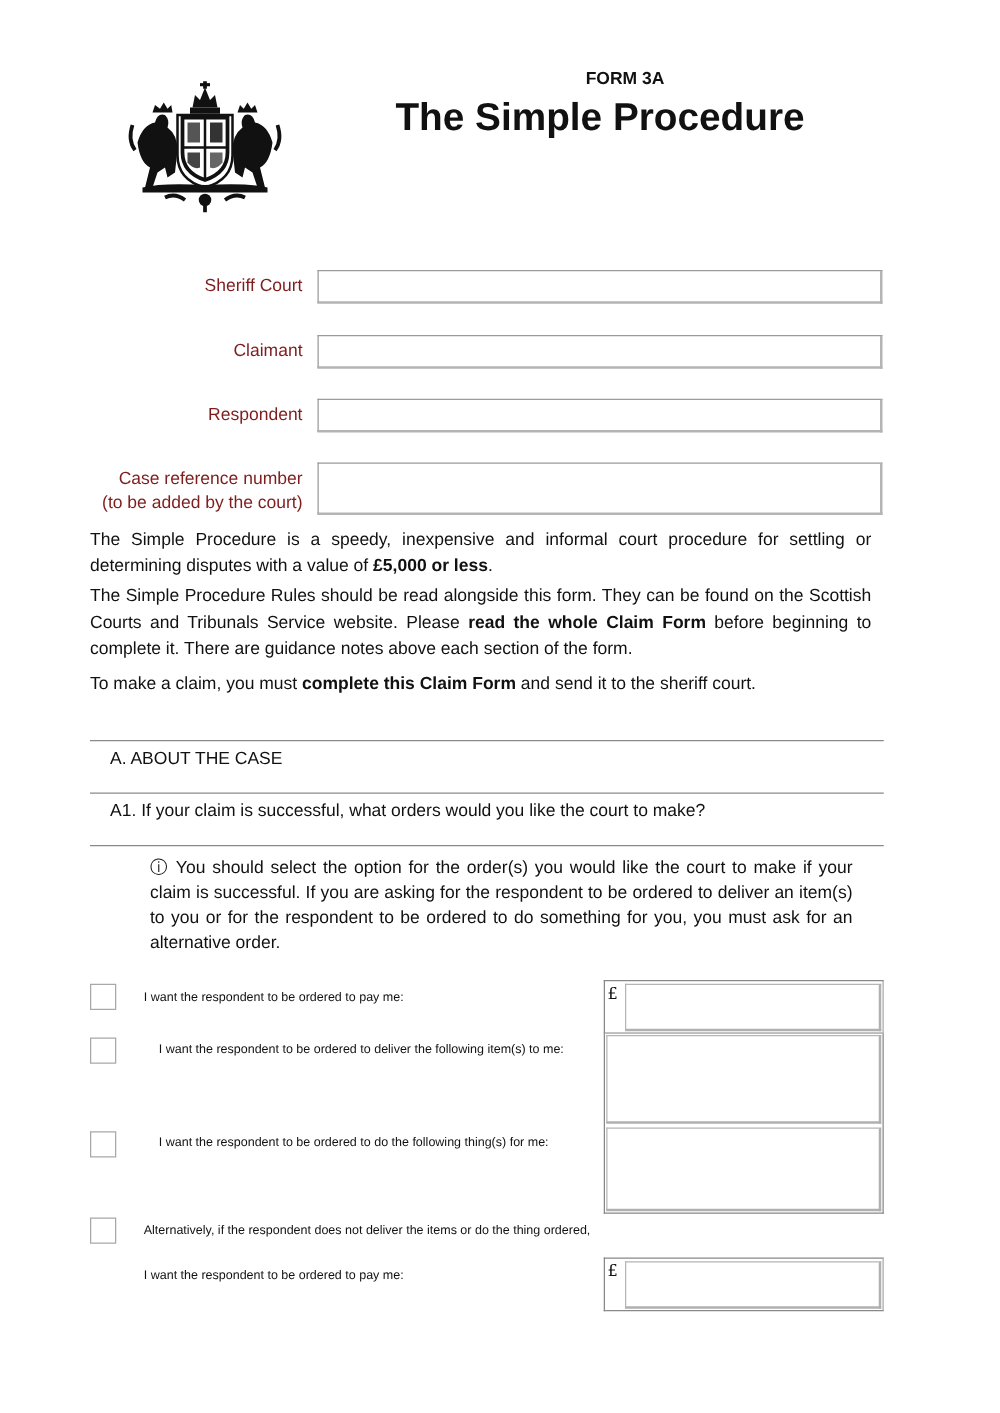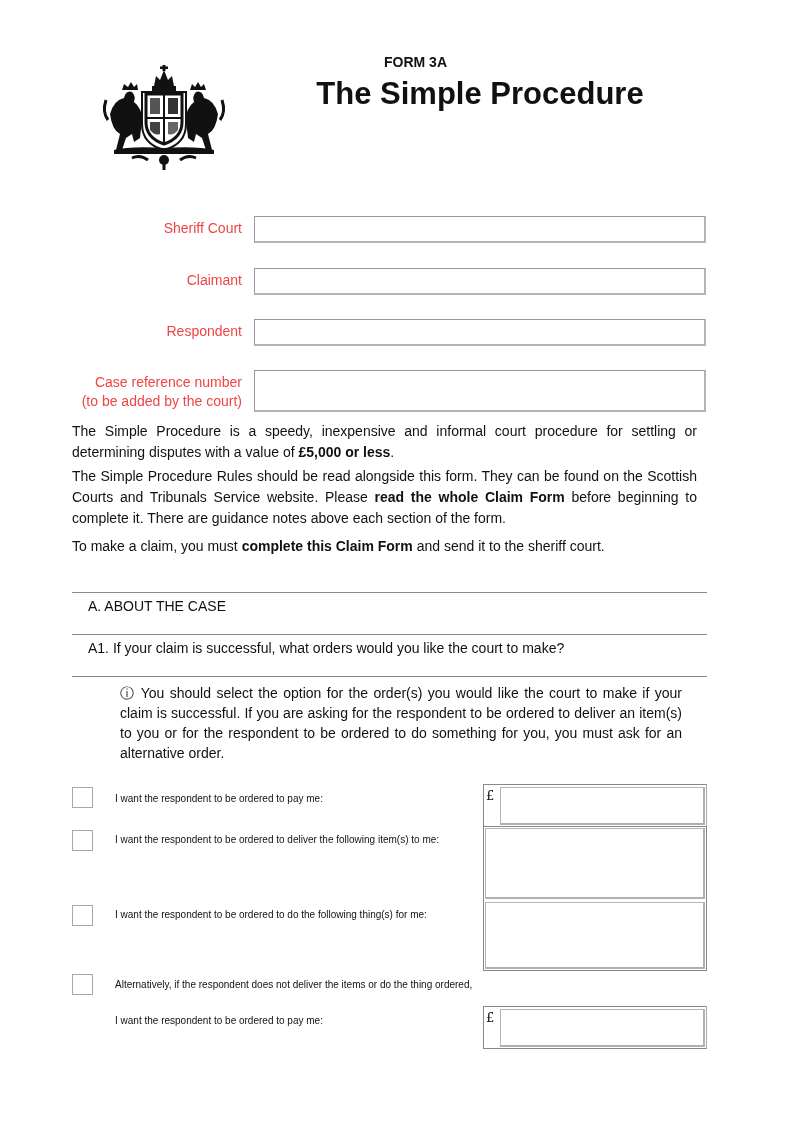--- a/index.html
+++ b/index.html
@@ -1,35 +1,35 @@
 <!DOCTYPE html>
 <html><head>
 <meta charset="utf-8">
 <style>
   * { box-sizing: border-box; margin: 0; padding: 0; }
   html, body { width: 800px; height: 1130px; background: #ffffff; }
   body { position: relative; font-family: "Liberation Sans", sans-serif; color: #111; overflow: hidden; }
 
   .crest { position: absolute; left: 100px; top: 64px; width: 128px; height: 106px; }
-  .form-number { position: absolute; left: 384px; width: 200px; top: 54px; font-weight: bold; font-size: 14px; }
+  .form-number { position: absolute; left: 400px; width: 200px; top: 54px; text-align: center; font-weight: bold; font-size: 14px; }
   .form-title { position: absolute; left: 280px; width: 400px; top: 75px; text-align: center; font-weight: bold; font-size: 31px; line-height: 37px; }
 
-  .field-label { position: absolute; right: 558px; text-align: right; font-size: 14px; color: #ef4444; line-height: 19px; }
+  .field-label { position: absolute; right: 558px; text-align: right; font-size: 14px; color: #7f1d1d; line-height: 19px; }
   .field-box { position: absolute; left: 254px; width: 452px; border: 1px solid #c8c8c8; border-top-color: #9a9a9a; border-left-color: #9a9a9a; border-right: 2px solid #b4b4b4; border-bottom: 2px solid #b4b4b4; background: #fff; }
 
   .para { position: absolute; left: 72px; width: 625px; font-size: 14px; line-height: 21px; text-align: justify; color: #111; }
   .para b { font-weight: bold; }
 
   .rule { position: absolute; left: 72px; width: 635px; height: 1px; background: #8a8a8a; }
   .section-title { position: absolute; left: 88px; font-weight: normal; font-size: 14px; }
   .info-text { position: absolute; left: 120px; width: 562px; font-size: 14px; line-height: 20px; text-align: justify; }
 
   .checkbox { position: absolute; left: 72px; width: 21px; height: 21px; border: 1px solid #a8a8a8; background: #fff; cursor: pointer; }
   .opt-label { position: absolute; left: 115px; font-size: 10px; line-height: 20px; }
-  .opt-label.just { width: 342px; text-align: justify; }
+  .opt-label.just { width: 342px; text-align: justify; margin-left: 12px; }
 
   .money-box { position: absolute; left: 483px; width: 224px; height: 43px; border: 1px solid #888; border-right: 1px solid #aaa; background: #fff; }
   .money-box .pound { position: absolute; left: 2px; top: 3px; font-family: "DejaVu Serif", serif; font-size: 13px; }
   .money-box .money-input { position: absolute; left: 16px; top: 2px; right: 1px; bottom: 1px; border: 1px solid #b5b5b5; border-right: 2px solid #b0b0b0; border-bottom: 2px solid #b0b0b0; background: #fff; }
   .group-box { position: absolute; left: 483px; width: 224px; border: 1px solid #888; border-top: none; background: #fff; }
   .text-area { position: absolute; left: 1px; right: 1px; border: 1px solid #b5b5b5; border-right: 2px solid #b0b0b0; border-bottom: 2px solid #b0b0b0; background: #fff; }
 </style>
 </head>
 <body>
 

